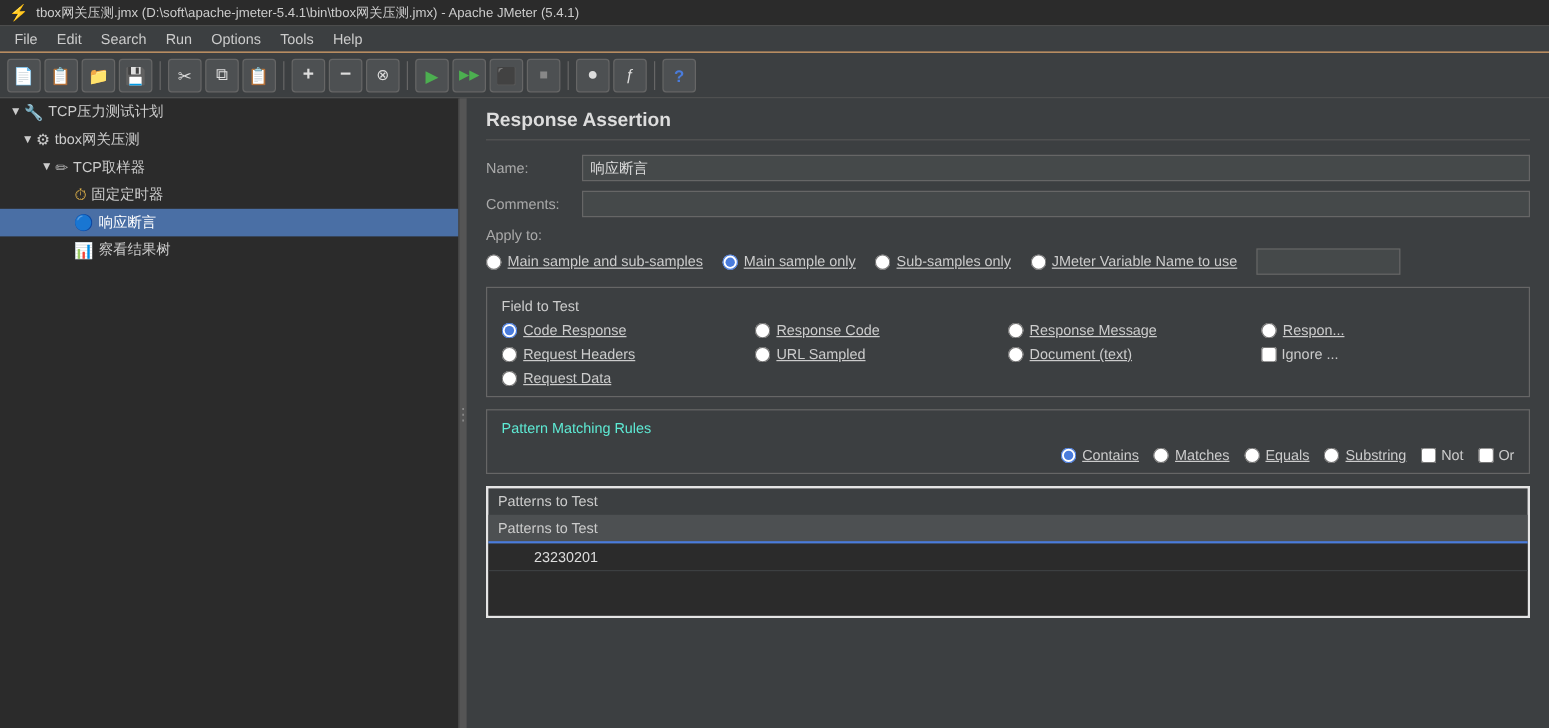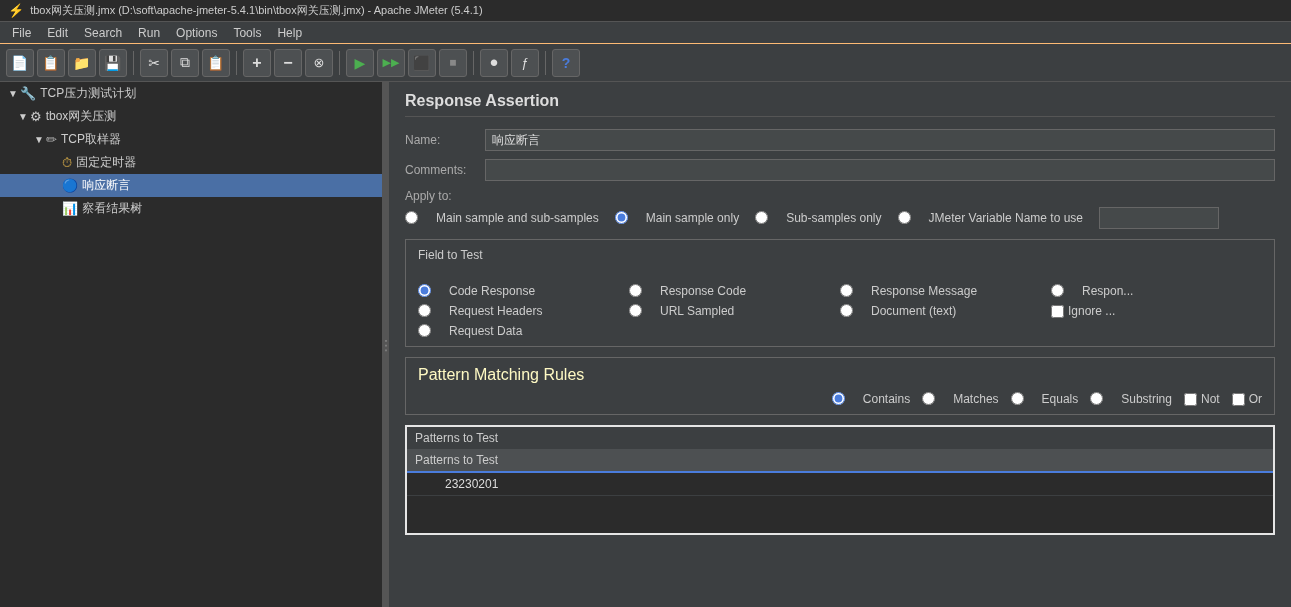--- a/index.html
+++ b/index.html
@@ -143,54 +143,55 @@
     
     .apply-to-row {
       display: flex;
       align-items: center;
       gap: 16px;
       margin-bottom: 10px;
       flex-wrap: wrap;
     }
     .radio-group {
       display: flex;
-      align-items: flex-start;
-      gap: 18px;
+      align-items: center;
+      gap: 5px;
       cursor: pointer;
+      text-decoration: underline;
     }
     .radio-group input[type=radio] { cursor: pointer; }
 
     
     .fieldtest-box {
       border: 1px solid #666;
       padding: 8px 12px;
       margin-bottom: 10px;
       background: #3c3f41;
     }
     .fieldtest-title {
       font-size: 12px;
       color: #ccc;
-      margin-bottom: 22px;
+      margin-bottom: 6px;
     }
     .fieldtest-grid {
       display: grid;
       grid-template-columns: 1fr 1fr 1fr 1fr;
       row-gap: 6px;
     }
 
     
     .pattern-box {
       border: 1px solid #666;
       padding: 8px 12px;
       margin-bottom: 10px;
       background: #3c3f41;
     }
     .pattern-title {
-      font-size: 16px;
-      color: #fef9c3;
+      font-size: 12px;
+      color: #5eead4;
       margin-bottom: 8px;
     }
     .pattern-rules {
       display: flex;
       align-items: center;
       gap: 12px;
       justify-content: flex-end;
       flex-wrap: wrap;
     }
 

